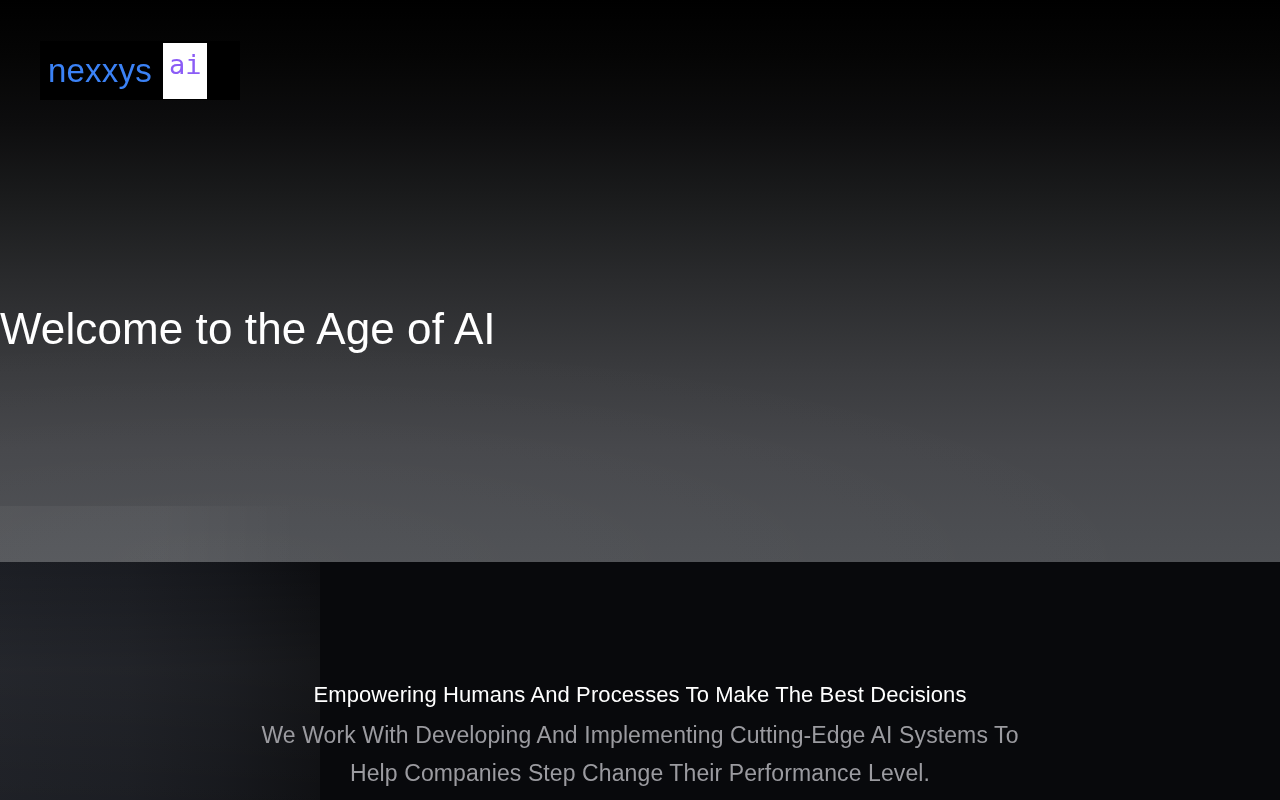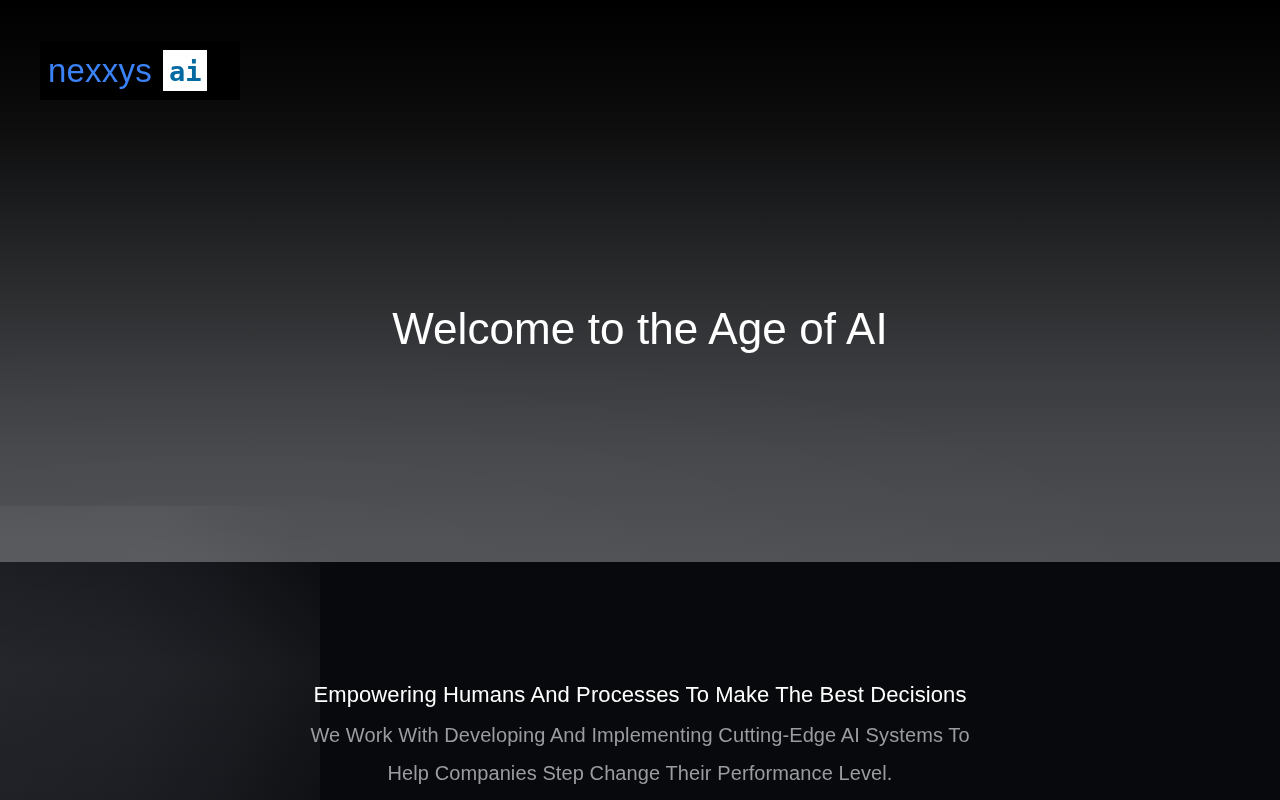--- a/index.html
+++ b/index.html
@@ -91,37 +91,36 @@
     font-family: "Liberation Sans", sans-serif;
     font-size: 33px;
     font-weight: 400;
     letter-spacing: 0.2px;
     line-height: 1;
     white-space: nowrap;
   }
   .logo-badge {
     margin-left: 11px;
     background: #ffffff;
-    color: #0369a1;
+    color: #8b5cf6;
     font-family: "DejaVu Sans Mono", "Liberation Mono", monospace;
     font-size: 27px;
-    font-weight: 700;
+    font-weight: 400;
     line-height: 1;
-    padding: 8px 6px 6px 6px;
+    padding: 8px 6px 21px 6px;
     display: inline-block;
     white-space: nowrap;
   }
 
   
   .hero-headline {
     position: absolute;
     left: 0;
     top: 272px;
     width: 1280px;
-    text-align: center;
     color: #ffffff;
     font-family: "Liberation Sans", sans-serif;
     font-size: 44px;
     font-weight: 300;
     letter-spacing: 0.1px;
     line-height: 56px;
     white-space: nowrap;
   }
 
   
@@ -174,21 +173,21 @@
     font-size: 22px;
     font-weight: 400;
     line-height: 38px;
     letter-spacing: 0.1px;
     white-space: nowrap;
   }
   .subtext {
     margin-top: 2px;
     color: #9b9ba0;
     font-family: "Liberation Sans", sans-serif;
-    font-size: 20px;
+    font-size: 23px;
     font-weight: 400;
     line-height: 38px;
     letter-spacing: 0.1px;
   }
   .subtext-line {
     display: block;
     white-space: nowrap;
   }
 </style>
 </head>

